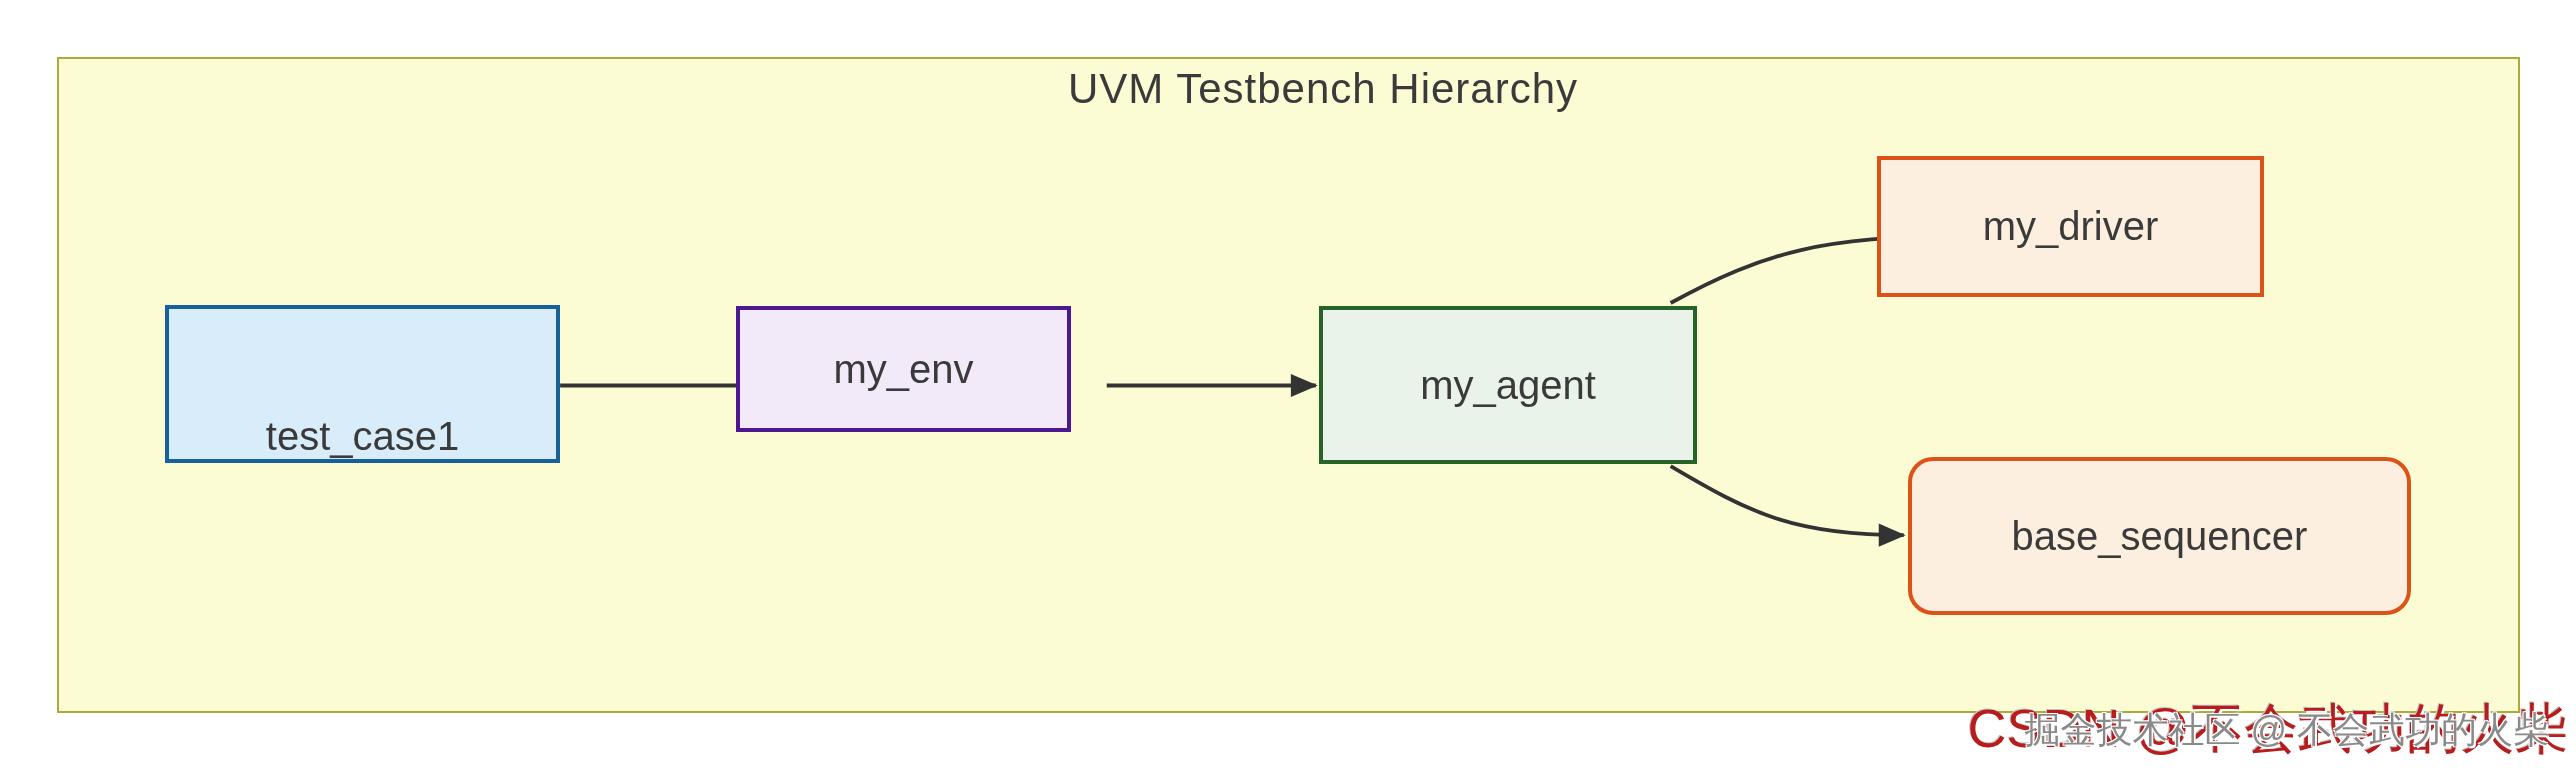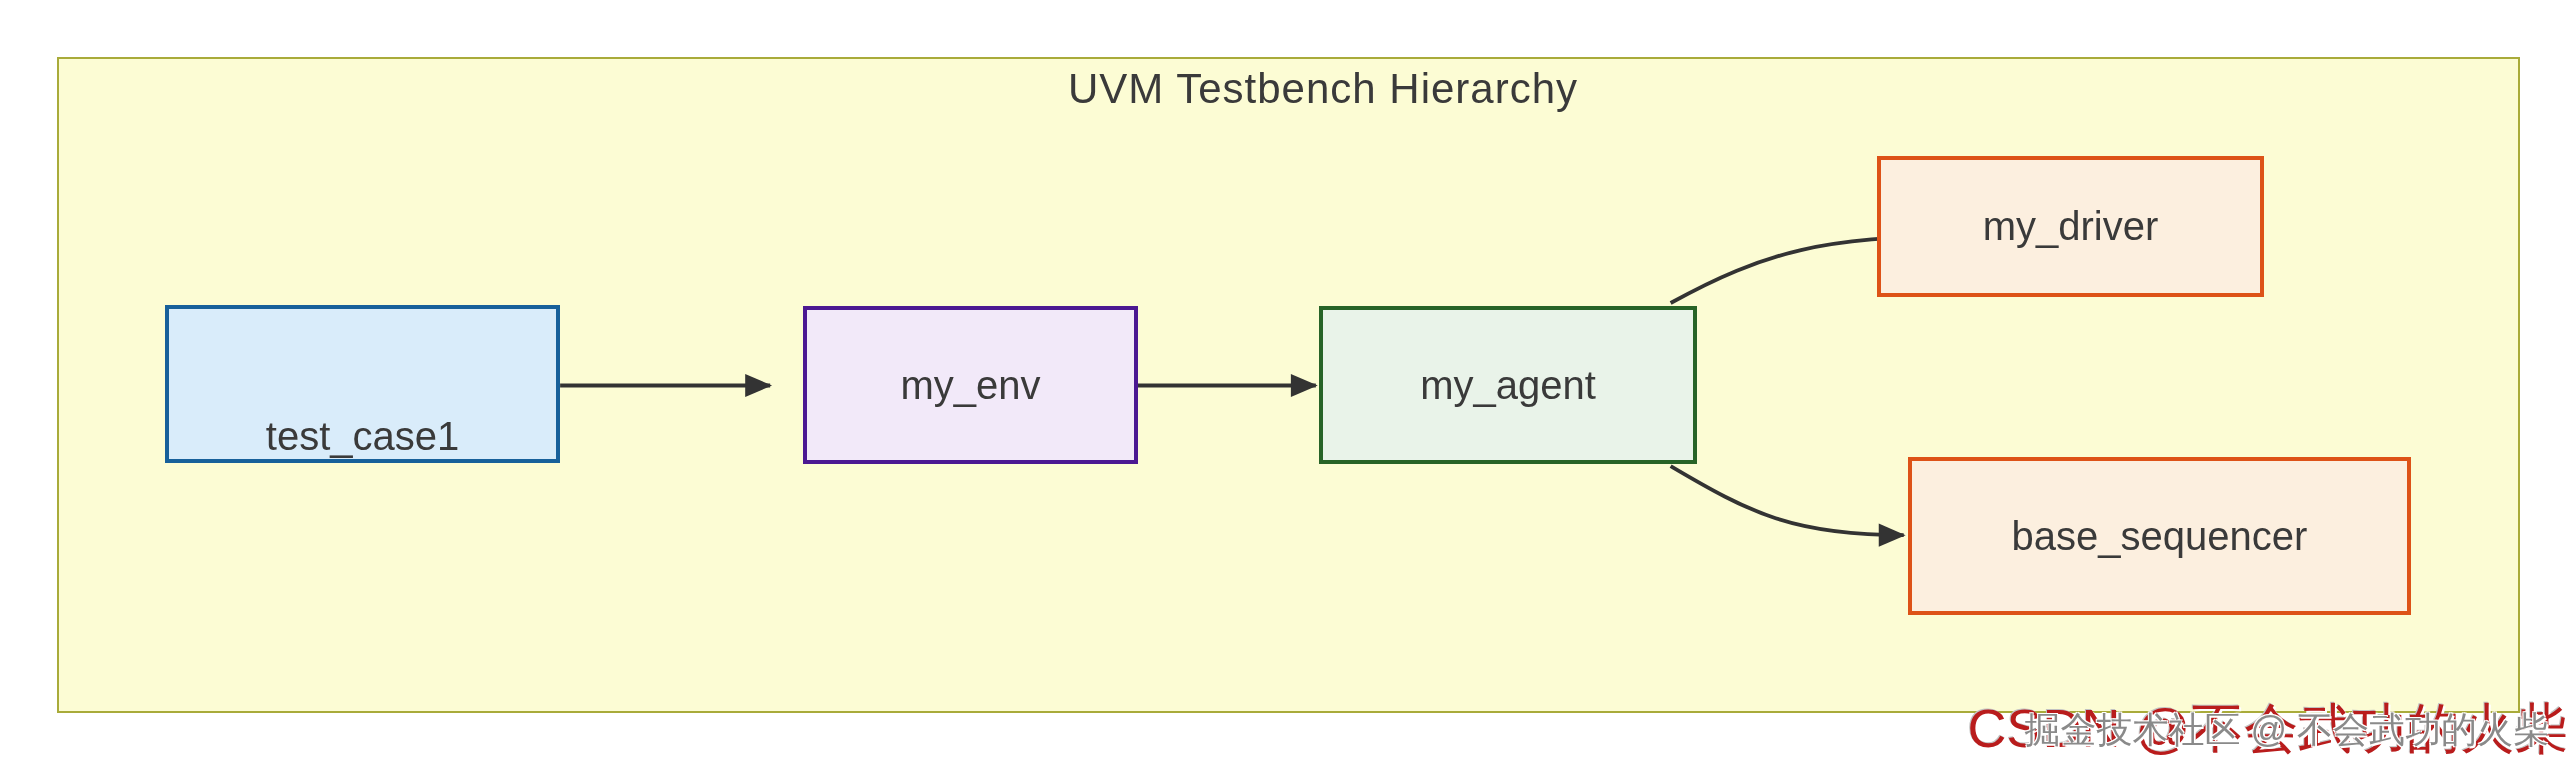--- a/index.html
+++ b/index.html
@@ -41,24 +41,24 @@
     position: absolute;
     box-sizing: border-box;
     border: 4.8px solid #333;
     display: flex;
     align-items: center;
     justify-content: center;
     font-size: 40px;
     color: #3a3a3a;
   }
   .node-test_case1     { left: 165px;  top: 305px; width: 395px; height: 158px; align-items: flex-end; }
-  .node-my_env         { left: 803px;  top: 306px; width: 335px; height: 158px; }
+  .node-my_env         { left: 736px;  top: 306px; width: 335px; height: 126px; }
   .node-my_agent       { left: 1319px; top: 306px; width: 378px; height: 158px; }
   .node-my_driver      { left: 1877px; top: 156px; width: 387px; height: 141px; }
-  .node-base_sequencer { left: 1908px; top: 457px; width: 503px; height: 158px; }
+  .node-base_sequencer { left: 1908px; top: 457px; width: 503px; height: 158px; border-radius: 25px; }
   svg.edges {
     position: absolute;
     left: 0;
     top: 0;
     width: 2576px;
     height: 772px;
     pointer-events: none;
   }
   .watermark-large {
     position: absolute;

